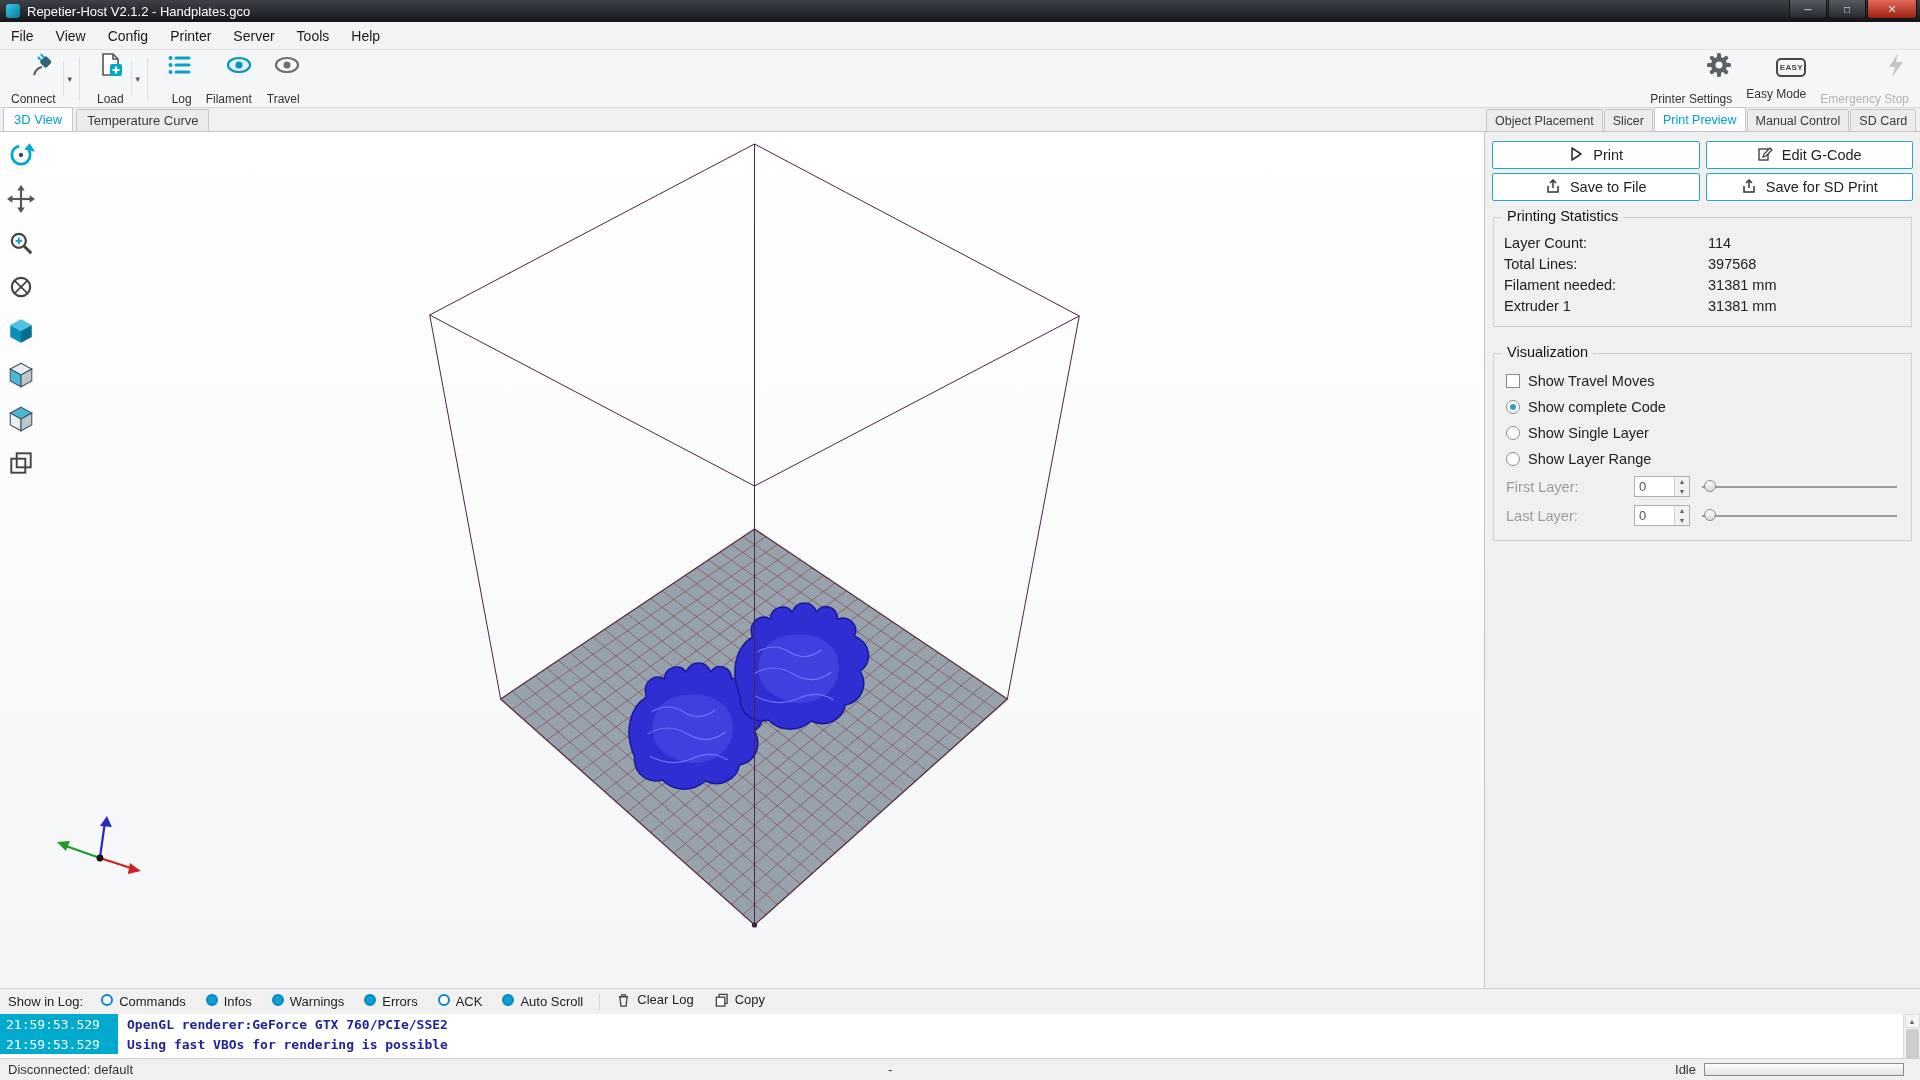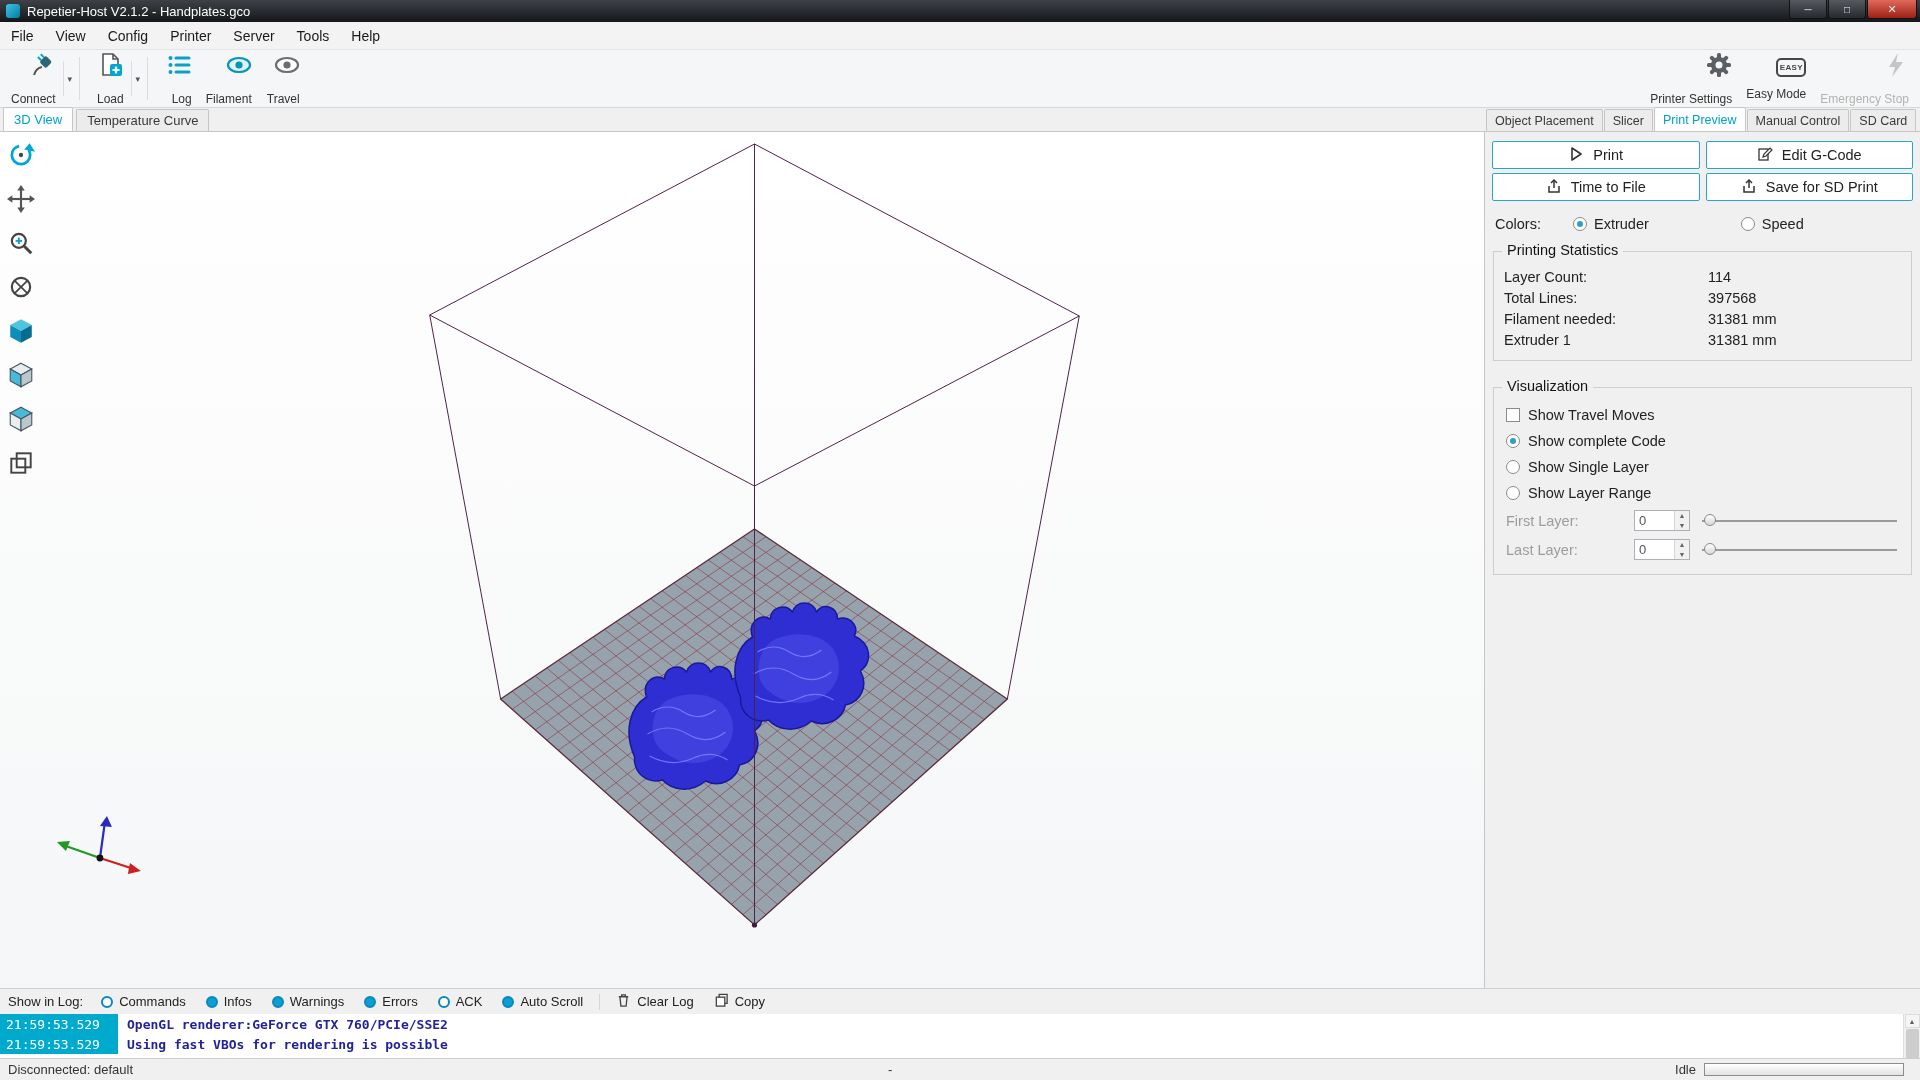--- a/index.html
+++ b/index.html
@@ -64,21 +64,21 @@
   .spin .val{flex:1;font-size:13px;padding:2px 4px}
   .spinbtns{width:15px;display:flex;flex-direction:column;border-left:1px solid #d5d5d5}
   .spinbtns div{flex:1;background:#f1f1f1;font-size:7px;color:#666;display:flex;align-items:center;justify-content:center;line-height:1}
   .slider{position:relative;flex:1;height:21px;margin-left:12px;margin-right:4px}
   .slider .track{position:absolute;left:0;right:0;top:10px;height:2px;background:#9b9b9b}
   .slider .thumb{position:absolute;left:2px;top:4px;width:12px;height:12px;border-radius:50%;background:linear-gradient(#fdfdfd,#d8d8d8);border:1px solid #8b8b8b}
 
   
   .logbar{position:absolute;top:988px;left:0;right:0;height:26px;background:#f0f0f0;border-top:1px solid #cfcfcf;display:flex;align-items:center;font-size:13px;color:#222;padding-left:8px}
   .logbar .llabel{margin-right:8px}
-  .logtoggle{display:flex;align-items:center;gap:6px;padding:3px 10px;border-radius:2px}
+  .logtoggle{display:flex;gap:6px;padding:3px 10px;border-radius:2px}
   .circ{width:12px;height:12px;border-radius:50%;border:2px solid #0b86c0;background:#fff;flex:0 0 auto}
   .circ.on{background:#0ba0cf}
   .lsep{width:1px;height:16px;background:#d5d5d5;margin:0 6px}
 
   
   .logarea{position:absolute;top:1014px;left:0;right:0;height:60px;background:#fff}
   .logrow{display:flex;height:20px;align-items:stretch;font-family:"DejaVu Sans Mono",monospace;font-size:13px}
   .logtime{width:118px;background:#00aacc;color:#fff;display:flex;align-items:center;padding-left:6px;flex:0 0 auto}
   .logmsg{color:#22229b;padding-left:9px;display:flex;align-items:center;font-weight:bold;white-space:nowrap}
   .vscroll{position:absolute;right:0;top:0;width:17px;height:100%;background:#f0f0f0;border-left:1px solid #dcdcdc;display:flex;flex-direction:column;align-items:center}
@@ -387,43 +387,32 @@
         <span>Edit G-Code</span>
       </div>
     </div>
     <div class="btnrow">
       <div class="pbtn">
         <span><svg width="16" height="16" viewBox="0 0 16 16">
               <path d="M3,8 v6 h10 v-6" fill="none" stroke="#333" stroke-width="1.5"></path>
               <line x1="8" y1="10" x2="8" y2="2" stroke="#333" stroke-width="1.5"></line>
               <polyline points="5,5 8,2 11,5" fill="none" stroke="#333" stroke-width="1.5"></polyline>
             </svg></span>
-        <span>Time to File</span>
+        <span>Save to File</span>
       </div>
       <div class="pbtn">
         <span><svg width="16" height="16" viewBox="0 0 16 16">
               <path d="M3,8 v6 h10 v-6" fill="none" stroke="#333" stroke-width="1.5"></path>
               <line x1="8" y1="10" x2="8" y2="2" stroke="#333" stroke-width="1.5"></line>
               <polyline points="5,5 8,2 11,5" fill="none" stroke="#333" stroke-width="1.5"></polyline>
             </svg></span>
         <span>Save for SD Print</span>
       </div>
     </div>
 
-    <div class="colorsrow">
-      <span class="clabel">Colors:</span>
-      <span class="opt">
-        <span class="radio sel"></span>
-        <span>Extruder</span>
-      </span>
-      <span class="opt second">
-        <span class="radio"></span>
-        <span>Speed</span>
-      </span>
-    </div>
 
     <div class="group">
       <span class="gtitle">Printing Statistics</span>
       <div class="statrow">
           <span class="sl">Layer Count:</span>
           <span>114</span>
         </div>
       <div class="statrow">
           <span class="sl">Total Lines:</span>
           <span>397568</span>

